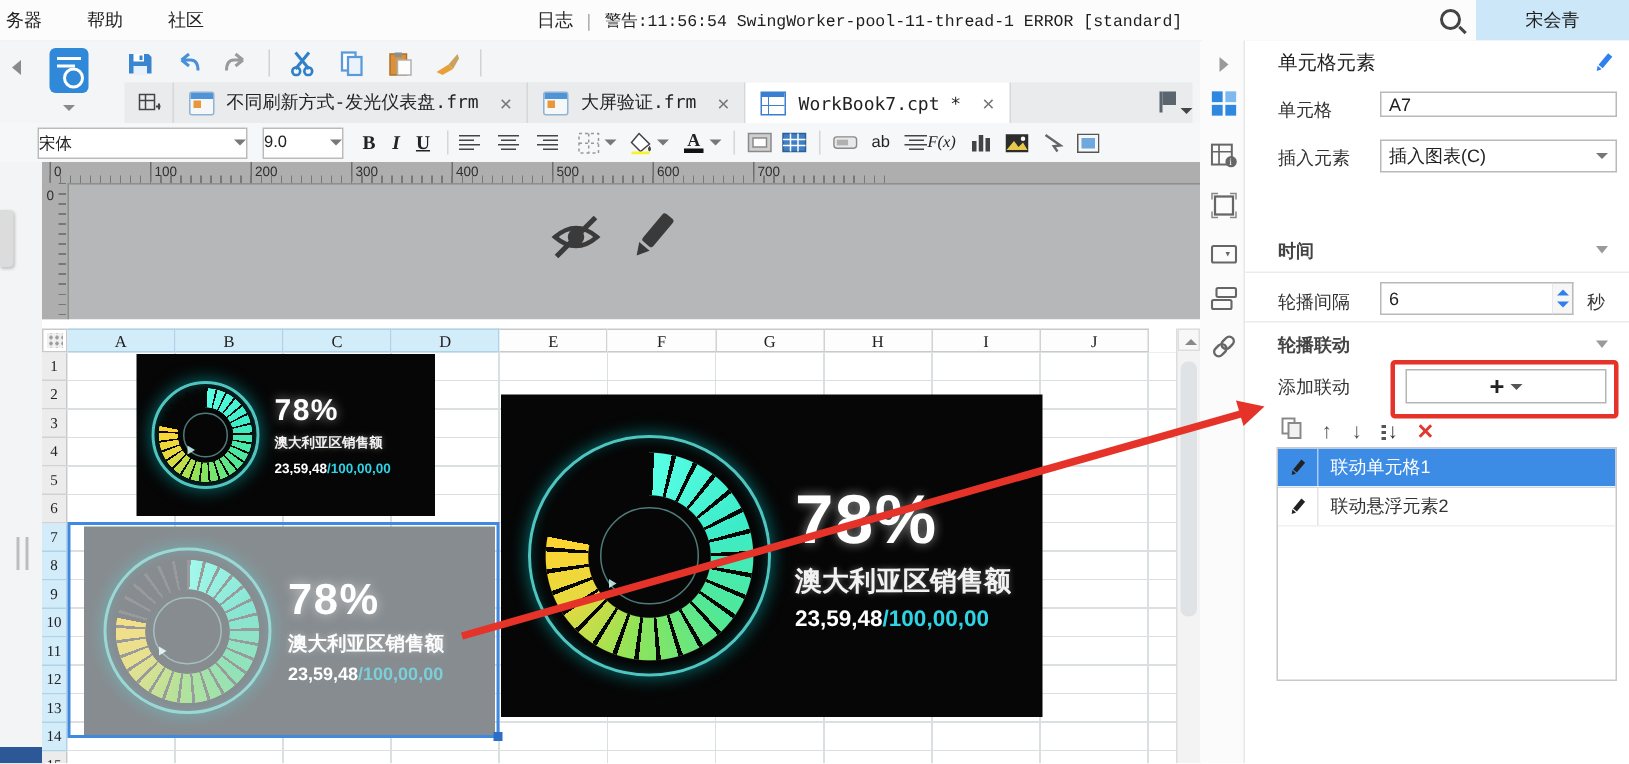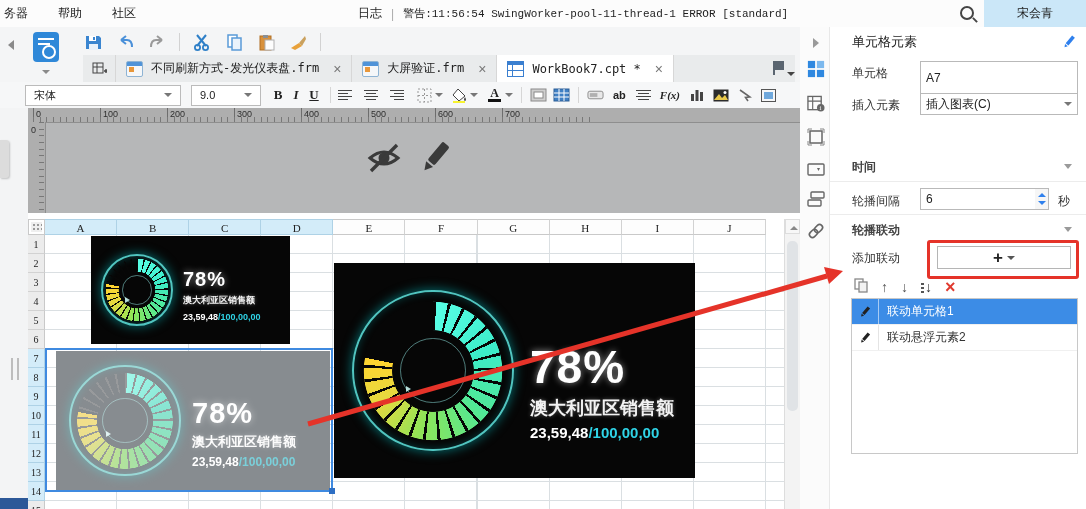--- a/index.html
+++ b/index.html
@@ -45,31 +45,31 @@
      linear-gradient(#3a7fd0 0 3px,transparent 3px),
      linear-gradient(90deg,transparent 0 4px,#3a7fd0 4px 5px,transparent 5px),
      linear-gradient(transparent 0 8px,#3a7fd0 8px 9px,transparent 9px)}
   .tab-list-btn{left:773px;top:60px;width:22px;height:18px}
   .flag{position:absolute;left:2px;top:1px;width:9px;height:9px;background:#5a6570}
   .flag::after{content:"";position:absolute;left:-2px;top:0;width:2px;height:14px;background:#5a6570}
   .flag-caret{position:absolute;right:0;bottom:2px;width:0;height:0;border-top:4px solid #444;border-left:4px solid transparent;border-right:4px solid transparent}
 
   
   .fmt-bar{left:0;top:82px;width:800px;height:26px;background:#f6f7f8;border-bottom:1px solid #d8d8d8;display:flex;align-items:center}
-  .combo{height:19px;border:1px solid #bbb;background:#fff;display:flex;align-items:center;justify-content:space-between;padding:0 8px;font-size:11px}
+  .combo{height:19px;border:1px solid #bbb;background:#fff;display:flex;align-items:center;justify-content:space-between;padding:0 0;font-size:11px}
   .caret-d{width:0;height:0;border-top:4px solid #777;border-left:4px solid transparent;border-right:4px solid transparent}
   .fmt-letter{font-family:"Liberation Serif",serif;font-weight:bold;font-size:13px;color:#222;width:18px;text-align:center}
   .fmt-letter.it{font-style:italic}.fmt-letter.un{text-decoration:underline}
   .align-ico{width:14px;height:11px;display:flex;flex-direction:column;justify-content:space-between}
   .align-ico i{height:1.5px;background:#444;display:block}
   .align-l i:nth-child(2){width:70%}.align-l i:nth-child(4){width:70%}
   .align-c i:nth-child(2){width:70%;margin:0 auto}.align-c i:nth-child(4){width:70%;margin:0 auto}
   .align-r i:nth-child(2){width:70%;margin-left:30%}.align-r i:nth-child(4){width:70%;margin-left:30%}
   .mini-ico{width:17px;height:15px;display:flex;align-items:center;justify-content:center}
-  .txt-ico{font-size:11px;color:#222;font-weight:bold}
+  .txt-ico{font-size:11px;color:#222;font-weight:normal}
 
   
   .canvas-area{left:28px;top:108px;width:772px;height:105px;background:#b6b7b8}
   .hruler{left:28px;top:108px;width:772px;height:14px;background:#aeaeae;border-bottom:1px solid #8e8e8e}
   .hruler-minor{left:33px;top:117px;width:560px;height:5px;
       background:repeating-linear-gradient(to right,#787878 0 1px,transparent 1px 6.7px)}
   .hticks{left:33px;top:108px;height:13px;display:flex}
   .htick{width:67px;position:relative;font-size:9px;color:#2e2e2e}
   .htick::before{content:"";position:absolute;left:0;top:0;width:1px;height:13px;background:#6d6d6d}
   .htick span{position:absolute;left:3px;top:1px}
@@ -101,21 +101,21 @@
   
   .left-strip{left:0;top:108px;width:28px;height:401px;background:#f3f4f5;border-right:1px solid #e3e3e3}
   .handle1{left:0;top:140px;width:9px;height:38px;background:#dcdcdc;border-radius:0 3px 3px 0;box-shadow:1px 1px 2px rgba(0,0,0,.2)}
   .handle2{left:11px;top:358px;width:8px;height:22px;border-left:2px solid #bdbdbd;border-right:2px solid #bdbdbd;box-sizing:border-box}
   .blue-sliver{left:0;top:498px;width:30px;height:11px;background:#2c5898}
 
   
   .img-box{position:absolute;display:flex;align-items:center;overflow:hidden;background:#060606;z-index:5}
   .img-box.muted{background:#878c90}
   .img-box.muted .gauge{filter:saturate(.55) contrast(.85) brightness(1.12)}
-  .gauge{display:flex;align-items:flex-end}
+  .gauge{display:flex;align-items:center}
   .size-s{--d:64px;--fp:20px;--fl:9px;--ff:9px;--gapc:#070707}
   .size-m{--d:98px;--fp:29px;--fl:13px;--ff:12px;--gapc:#878c90}
   .size-l{--d:142px;--fp:46px;--fl:18px;--ff:15px;--gapc:#060606}
   .size-s .gauge{padding-left:14px;gap:14px}
   .size-m .gauge{padding-left:20px;gap:18px}
   .size-l .gauge{padding-left:28px;gap:26px}
   .ring{width:var(--d);height:var(--d);position:relative;flex:none}
   .ring-outline{position:absolute;inset:-7%;border:2px solid rgba(94,232,226,.85);border-radius:50%;box-shadow:0 0 12px rgba(0,225,230,.5),inset 0 0 8px rgba(0,225,230,.25)}
   .segs,.gaps{position:absolute;inset:0;border-radius:50%;
       -webkit-mask:radial-gradient(closest-side,transparent 57%,#000 58% 97%,transparent 98%);
@@ -355,21 +355,21 @@
           <rect x="3" y="3" width="8" height="4" fill="#b0b0b0"></rect>
         </svg>
       </span>
     <span class="txt-ico" style="margin-left:9px">ab</span>
     <span class="align-ico align-c" style="margin-left:10px;width:15px">
         <i></i>
         <i></i>
         <i></i>
         <i></i>
       </span>
-    <span class="txt-ico" style="margin-left:9px;font-family:'Liberation Serif',serif;font-style:italic">F(x)</span>
+    <span class="txt-ico" style="font-family:'Liberation Serif',serif;font-style:italic">F(x)</span>
     <span class="mini-ico" style="margin-left:8px">
       <svg width="14" height="14" viewBox="0 0 14 14">
           <rect x="1" y="6" width="3" height="7" fill="#444"></rect>
           <rect x="5.5" y="2" width="3" height="11" fill="#444"></rect>
           <rect x="10" y="4" width="3" height="9" fill="#444"></rect>
         </svg>
       </span>
     <span class="mini-ico" style="margin-left:7px">
       <svg width="16" height="13" viewBox="0 0 16 13">
           <rect x="0.5" y="0.5" width="15" height="12" fill="#2c2c2c"></rect>
@@ -591,21 +591,21 @@
   <div class="abs rp-title">单元格元素</div>
   <span class="abs" style="left:1062px;top:35px">
     <svg width="14" height="14" viewBox="0 0 14 14">
         <g transform="rotate(40 7 7)">
           <rect x="5.2" y="0" width="3.6" height="10" fill="#2f80ed"></rect>
           <path d="M5.2 11 L7 14 L8.8 11 Z" fill="#2f80ed"></path>
         </g>
       </svg></span>
 
   <span class="rp-label" style="top:65px">单元格</span>
-  <div class="rp-input" style="left:920px;top:61px;width:158px;height:33px">
+  <div class="rp-input" style="left:920px;top:61px;width:158px;height:17px">
     <span>A7</span>
     </div>
 
   <span class="rp-label" style="top:97px">插入元素</span>
   <div class="rp-input" style="left:920px;top:93px;width:158px;height:22px;justify-content:space-between">
     <span>插入图表(C)</span>
       <span class="caret-d"></span>
     </div>
 
 

